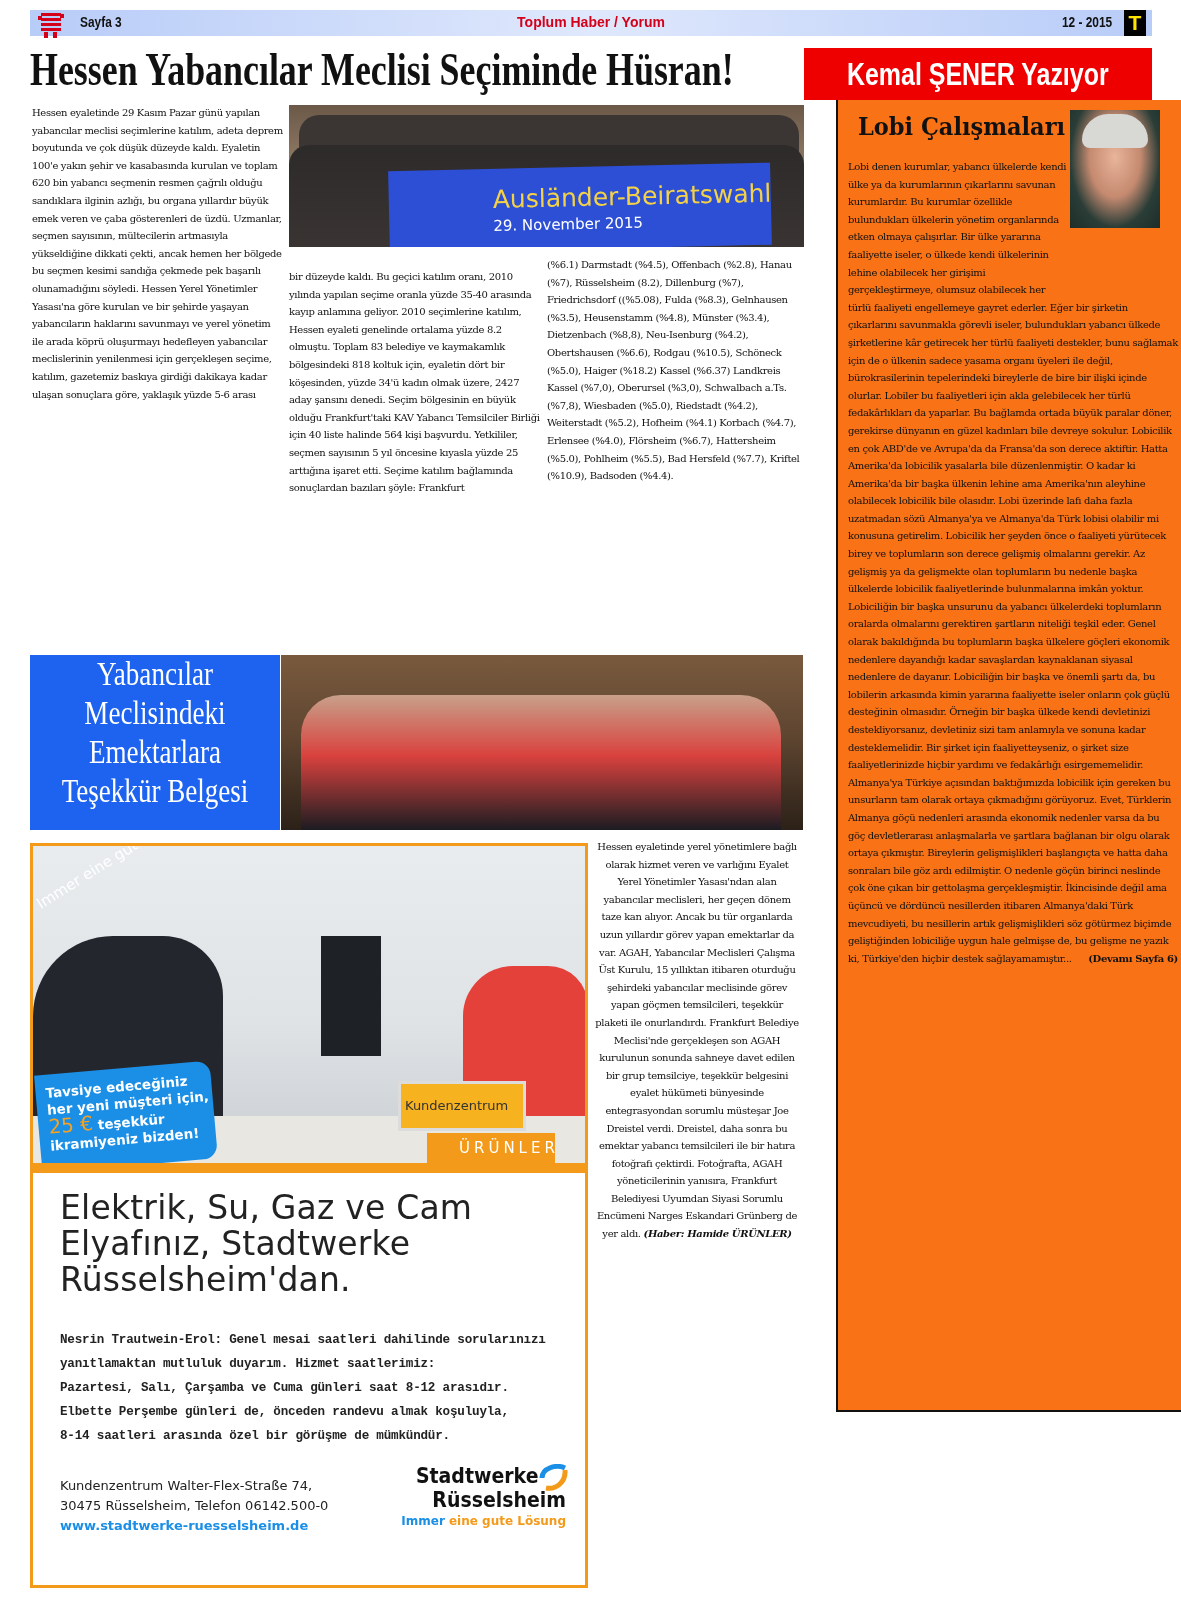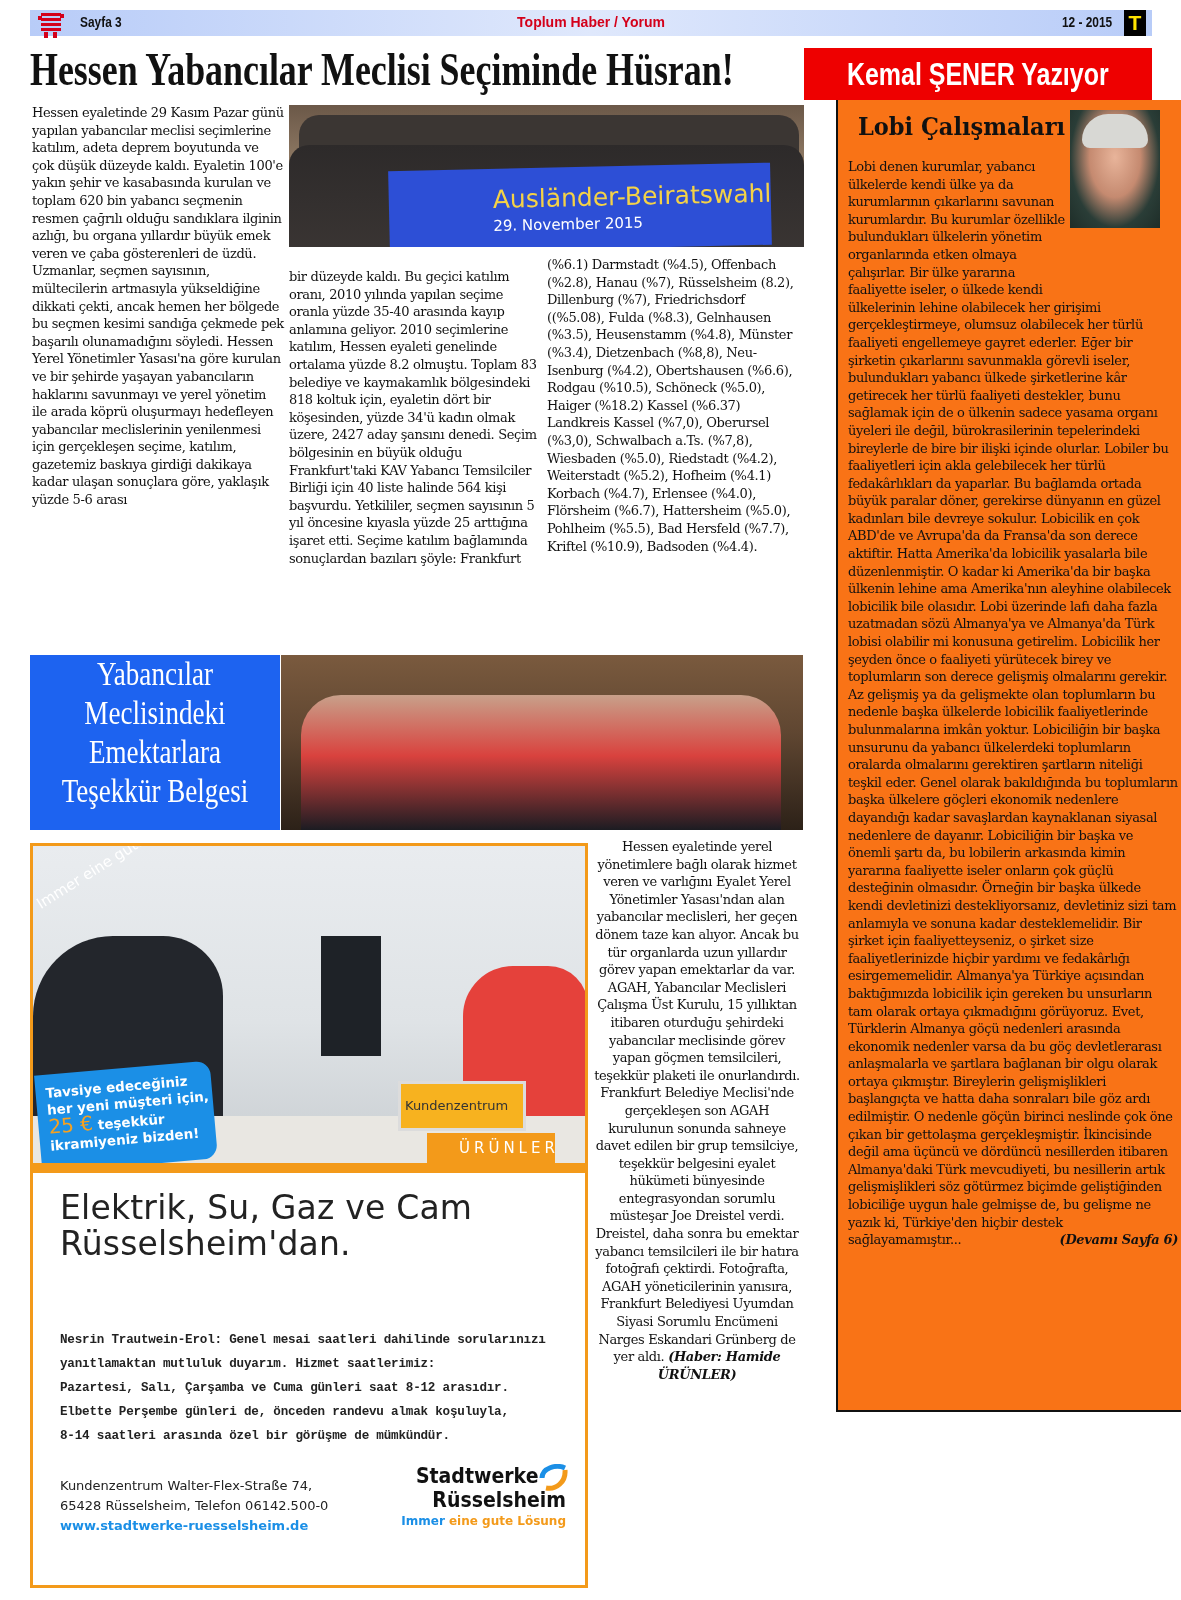--- a/index.html
+++ b/index.html
@@ -23,21 +23,21 @@
   
   .headline { position: absolute; left: 30px; top: 42px; font-family: "Liberation Serif", serif;
     font-size: 46px; line-height: 56px; color: #111; white-space: nowrap; transform: scaleX(0.78);
     transform-origin: left; }
 
   .col-header { position: absolute; left: 804px; top: 48px; width: 348px; height: 52px; background: #ee0000;
     color: #fff; font-family: "Liberation Sans", sans-serif; font-weight: bold; font-size: 32px;
     text-align: center; line-height: 52px; }
   .col-header span { display: inline-block; transform: scaleX(0.78); white-space: nowrap; }
 
-  .body-text { font-family: "DejaVu Serif", serif; font-size: 13px; line-height: 17.6px; color: #111;
+  .body-text { font-family: "DejaVu Serif", serif; font-size: 10px; line-height: 17.6px; color: #111;
     letter-spacing: -0.35px; }
   .lead-col { position: absolute; left: 32px; top: 104px; width: 252px; }
   .col2 { position: absolute; left: 289px; top: 256px; width: 254px; margin-top: 12px; }
   .col3 { position: absolute; left: 547px; top: 256px; width: 254px; }
 
   .photo1 { position: absolute; left: 289px; top: 105px; width: 515px; height: 142px; overflow: hidden;
     background: linear-gradient(180deg, #6b5848 0%, #8a7560 35%, #5a4a3c 100%); }
   .banner1 { position: absolute; left: 100px; top: 62px; width: 382px; height: 82px; background: #2d4fd6;
     transform: rotate(-1.3deg); }
   .banner1-title { position: absolute; left: 104px; top: 16px; color: #f4d247; font-family: "DejaVu Sans", sans-serif;
@@ -50,21 +50,21 @@
   .column-box { position: absolute; left: 836px; top: 100px; width: 348px; height: 1312px; border: 2px solid #111;
     border-top: none; background: #f97316; }
   .column-title { position: absolute; left: 20px; top: 12px; font-family: "DejaVu Serif", serif; font-size: 25px;
     color: #111; white-space: nowrap; transform: scaleX(0.9); transform-origin: left; }
   .author-photo { position: absolute; left: 232px; top: 10px; width: 90px; height: 118px;
     background: radial-gradient(ellipse at 50% 40%, #e8b49a 0%, #c58a70 40%, #2a3d37 70%, #1e2d28 100%); }
   .author-hair { position: absolute; left: 12px; top: 4px; width: 66px; height: 34px; border-radius: 33px 33px 10px 10px;
     background: #d8d8d4; }
   .column-text { position: absolute; left: 10px; top: 58px; width: 330px; }
   .float-spacer { float: right; width: 108px; height: 140px; }
-  .cont { font-style: italic; font-weight: bold; float: right; }
+  .cont { font-weight: bold; float: right; }
 
   
   .blue-box { position: absolute; left: 30px; top: 655px; width: 250px; height: 175px; background: #1d63f0;
     color: #fff; font-family: "Liberation Serif", serif; font-size: 33px; line-height: 39px; text-align: center;
     padding-top: 0; }
   .blue-box div { transform: scaleX(0.82); white-space: nowrap; }
   .photo2 { position: absolute; left: 281px; top: 655px; width: 522px; height: 175px; overflow: hidden;
     background: linear-gradient(180deg, #7a5a3e 0%, #5f4631 45%, #2c2118 100%); }
 
   .story2-text { position: absolute; left: 594px; top: 838px; width: 206px; text-align: center; }
@@ -159,32 +159,33 @@
       <div>her yeni müşteri için,</div>
       <div><span class="amount">25 €</span> <span>teşekkür</span></div>
       <div>ikramiyeniz bizden!</div>
     </div>
     <div class="sign">Kundenzentrum</div>
     <div class="products-tab">ÜRÜNLER</div>
   </div>
   <div class="orange-rule"></div>
   <div class="ad-headline">
     <div>Elektrik, Su, Gaz ve Cam</div>
+    <div>Elyafınız, Stadtwerke</div>
     <div>Rüsselsheim'dan.</div>
   </div>
   <div class="ad-body">
     <div>Nesrin Trautwein-Erol: Genel mesai saatleri dahilinde sorularınızı</div>
     <div>yanıtlamaktan mutluluk duyarım. Hizmet saatlerimiz:</div>
     <div>Pazartesi, Salı, Çarşamba ve Cuma günleri saat 8-12 arasıdır.</div>
     <div>Elbette Perşembe günleri de, önceden randevu almak koşuluyla,</div>
     <div>8-14 saatleri arasında özel bir görüşme de mümkündür.</div>
   </div>
   <div class="ad-contact">
     <div>Kundenzentrum Walter-Flex-Straße 74,</div>
-    <div>65428 Rüsselsheim, Telefon 06142.500-0</div>
+    <div>30475 Rüsselsheim, Telefon 06142.500-0</div>
     <div class="ad-url">www.stadtwerke-ruesselsheim.de</div>
   </div>
   <div class="brand">
     <svg class="brand-mark" viewBox="0 0 30 28">
       <path d="M4 14 C4 4, 18 0, 27 4" stroke="#1b8fe6" stroke-width="5" fill="none"></path>
       <path d="M27 6 C28 18, 18 26, 8 24" stroke="#f39a1a" stroke-width="5" fill="none"></path>
     </svg>
     <div class="brand-name" style="padding-right:32px;">Stadtwerke</div>
     <div class="brand-name">Rüsselsheim</div>
     <div class="brand-tag"><span class="tag-a">Immer</span> <span class="tag-b">eine gute Lösung</span></div>

